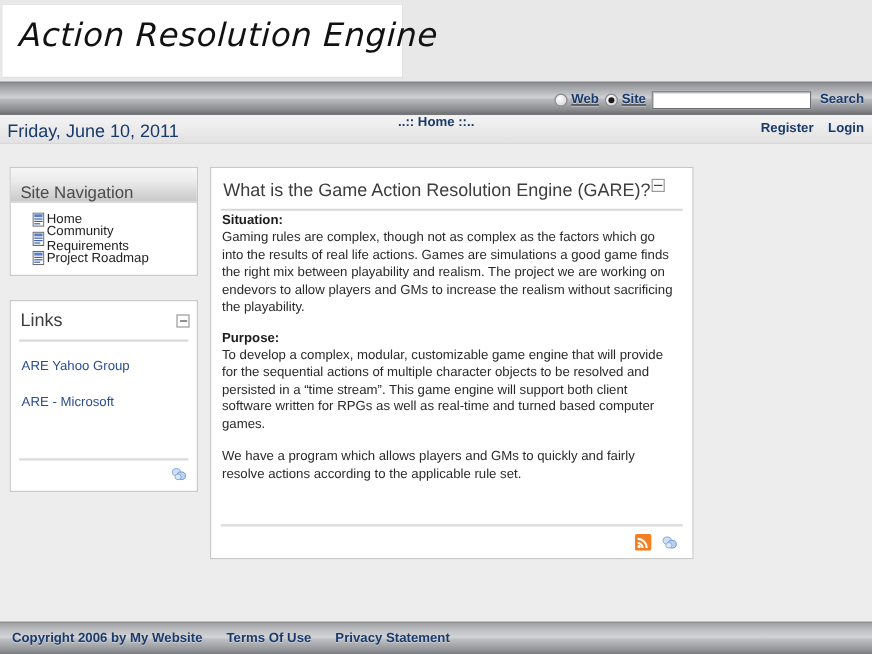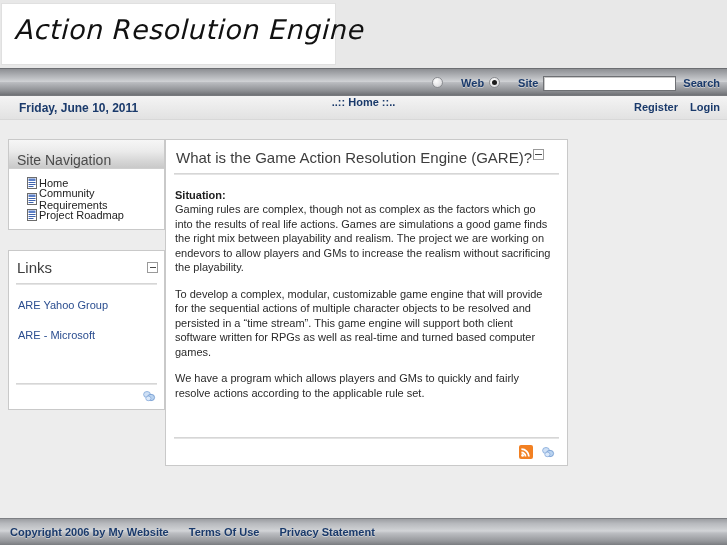--- a/index.html
+++ b/index.html
@@ -51,21 +51,21 @@
        #babcc0 52%, #8b8d91 85%, #6f7175 100%);
     border-top: 1px solid #6c6e72;
     border-bottom: 1px solid #77797d;
     box-sizing: border-box;
   }
   .search-inner {
     position: absolute; right: 7px; top: 0;
     height: 28px;
     display: flex; align-items: center; gap: 5px;
   }
-  .radio-wrap { display: flex; gap: 18px; }
+  .radio-wrap { display: flex; align-items: center; gap: 3px; text-decoration: underline; }
   .radio {
     width: 11px; height: 11px; border-radius: 50%;
     background: radial-gradient(circle at 35% 32%, #fdfdfd 0%, #e2e2e4 62%, #c0c2c6 100%);
     border: 1px solid #8a8c90;
     box-sizing: border-box;
     position: relative;
     flex: none;
   }
   .radio.checked::after {
     content: "";
@@ -98,22 +98,22 @@
 
   
   .info-bar {
     position: absolute; left: 0; top: 96px;
     width: 727px; height: 24px;
     background: linear-gradient(to bottom, #f4f4f4 0%, #eaeaea 55%, #e2e2e2 100%);
     border-bottom: 1px solid #d8d8d8;
     box-sizing: border-box;
   }
   .date-text {
-    position: absolute; left: 19px; top: 5px;
-    font-size: 12px; font-weight: bold; color: #1a3a6b;
+    position: absolute; left: 6px; top: 5px;
+    font-size: 15px; font-weight: normal; color: #1a3a6b;
   }
   .center-nav {
     position: absolute; left: 0; right: 0; top: 0;
     text-align: center;
     font-size: 11px; font-weight: bold; color: #1a3a6b;
   }
   .center-nav a { color: #1a3a6b; text-decoration: none; }
   .account-links {
     position: absolute; right: 7px; top: 5px;
     font-size: 11px; font-weight: bold;
@@ -209,21 +209,21 @@
   .links-footer-rule {
     height: 2px; margin: 0 7px 4px 7px;
     background: linear-gradient(to bottom, #cfcfcf, #ebebeb);
   }
   .links-footer-icons {
     text-align: right; padding-right: 8px;
   }
 
   
   #main-panel {
-    position: absolute; left: 165px; top: 19px;
+    position: absolute; left: 175px; top: 19px;
     width: 403px; height: 327px;
   }
   .main-head {
     position: relative;
     padding: 9px 10px 0 10px;
   }
   .main-title {
     font-size: 15px;
     color: #3d3d3d;
     display: inline-block;
@@ -244,21 +244,21 @@
     position: absolute; left: 1px; top: 4px;
     width: 7px; height: 1px;
     background: #4a4a4a;
   }
   .main-rule {
     height: 2px;
     margin: 7px 8px 0 8px;
     background: linear-gradient(to bottom, #cfcfcf, #ebebeb);
   }
   .main-body {
-    padding: 14px 12px 0 9px;
+    padding: 2px 12px 0 9px;
   }
   .section { margin-bottom: 12px; }
   .section-label {
     font-size: 11px; font-weight: bold; color: #1c1c1c;
     margin-bottom: 1px;
   }
   .section-text {
     font-size: 11px; color: #2a2a2a;
     line-height: 14.5px;
   }
@@ -398,20 +398,21 @@
       <div class="main-head">
         <span class="main-title">What is the Game Action Resolution Engine (GARE)?</span><span class="main-collapse"></span>
       </div>
       <div class="main-rule"></div>
       <div class="main-body">
         <div class="section">
           <div class="section-label">Situation:</div>
           <div class="section-text">Gaming rules are complex, though not as complex as the factors which go into the results of real life actions. Games are simulations a good game finds the right mix between playability and realism. The project we are working on endevors to allow players and GMs to increase the realism without sacrificing the playability.</div>
         </div>
         <div class="section">
+          <div class="section-label">Purpose:</div>
           <div class="section-text">To develop a complex, modular, customizable game engine that will provide for the sequential actions of multiple character objects to be resolved and persisted in a “time stream”. This game engine will support both client software written for RPGs as well as real-time and turned based computer games.</div>
         </div>
         <div class="section">
           <div class="section-text">We have a program which allows players and GMs to quickly and fairly resolve actions according to the applicable rule set.</div>
         </div>
       </div>
       <div class="main-footer">
         <div class="main-footer-rule"></div>
         <div class="main-footer-icons">
           <svg width="14" height="14" viewBox="0 0 14 14">

